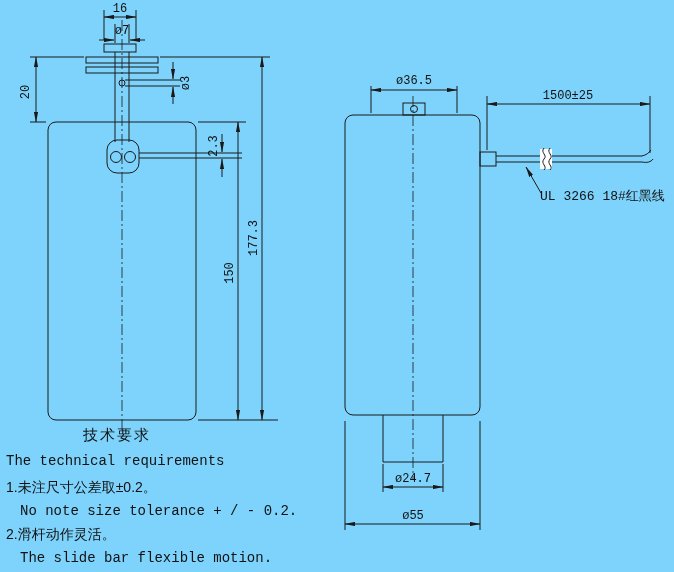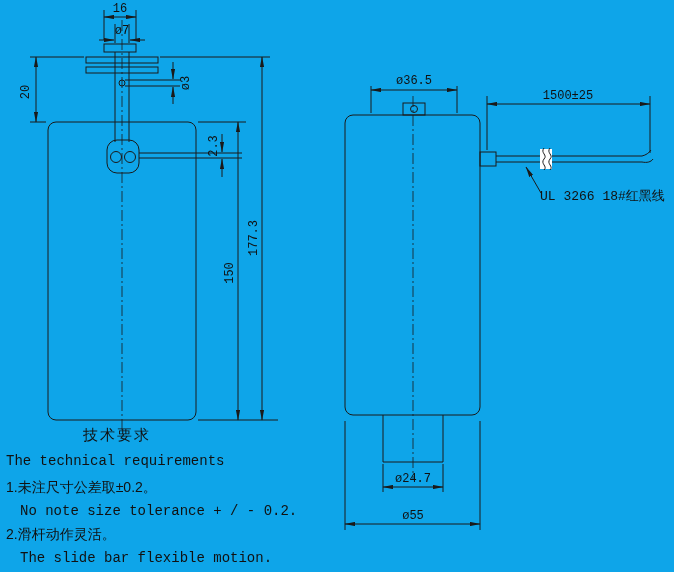--- a/index.html
+++ b/index.html
@@ -1,16 +1,16 @@
 <!DOCTYPE html>
 <html><head>
 <meta charset="utf-8">
 <style>
   html,body{margin:0;padding:0;background:#ffffff;}
-  .stage{position:relative;width:674px;height:572px;background:#0ea5e9;overflow:hidden;}
+  .stage{position:relative;width:674px;height:572px;background:#7dd3fc;overflow:hidden;}
   svg{display:block;}
   .ln{stroke:#1a1a1a;stroke-width:1;fill:none;}
   .cl{stroke:#1a1a1a;stroke-width:0.8;fill:none;stroke-dasharray:11 3 2 3;}
   .dim{stroke:#1a1a1a;stroke-width:1;fill:none;}
   .dimtxt{font-family:"Liberation Mono","DejaVu Sans Mono",monospace;font-size:12px;fill:#111;}
   .lbltxt{font-family:"Liberation Mono","DejaVu Sans Mono",monospace;font-size:13px;fill:#111;}
   .cjk15{font-family:"Liberation Sans","DejaVu Sans",sans-serif;font-size:15px;fill:#111;letter-spacing:2px;}
   .cjk14{font-family:"Liberation Sans","DejaVu Sans",sans-serif;font-size:14px;fill:#111;}
   .en14{font-family:"Liberation Mono","DejaVu Sans Mono",monospace;font-size:14px;fill:#111;}
 </style>

